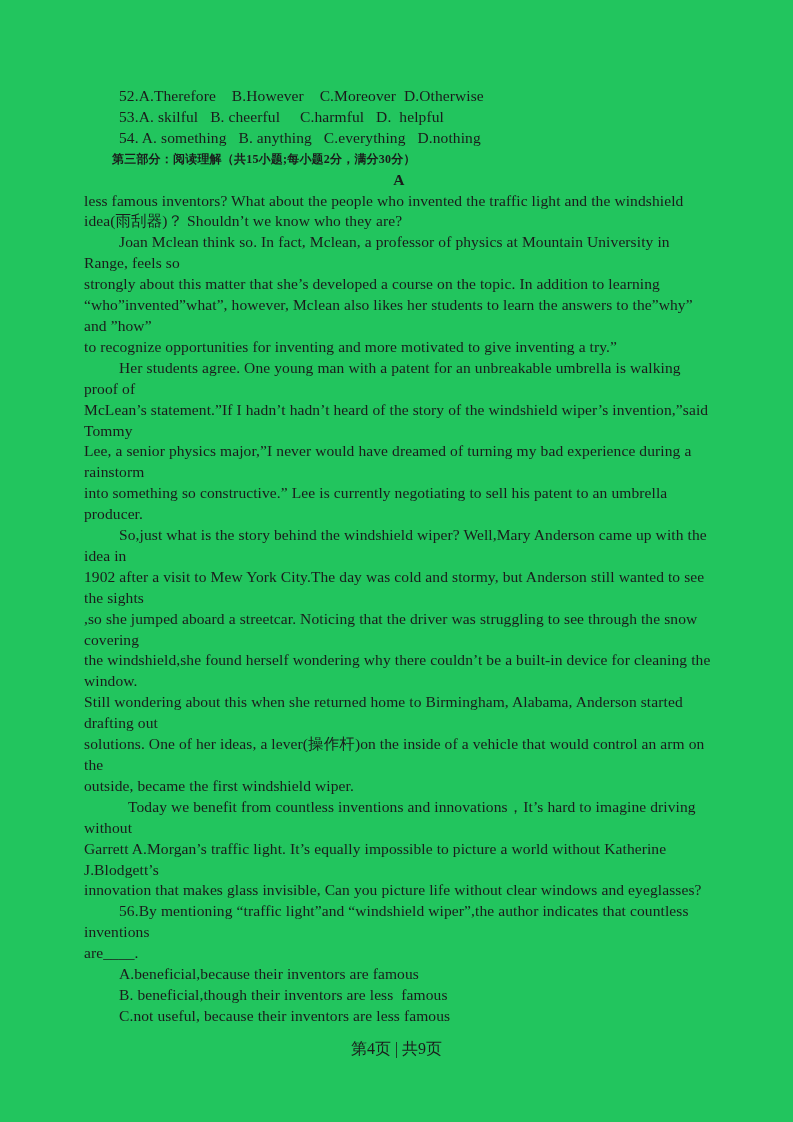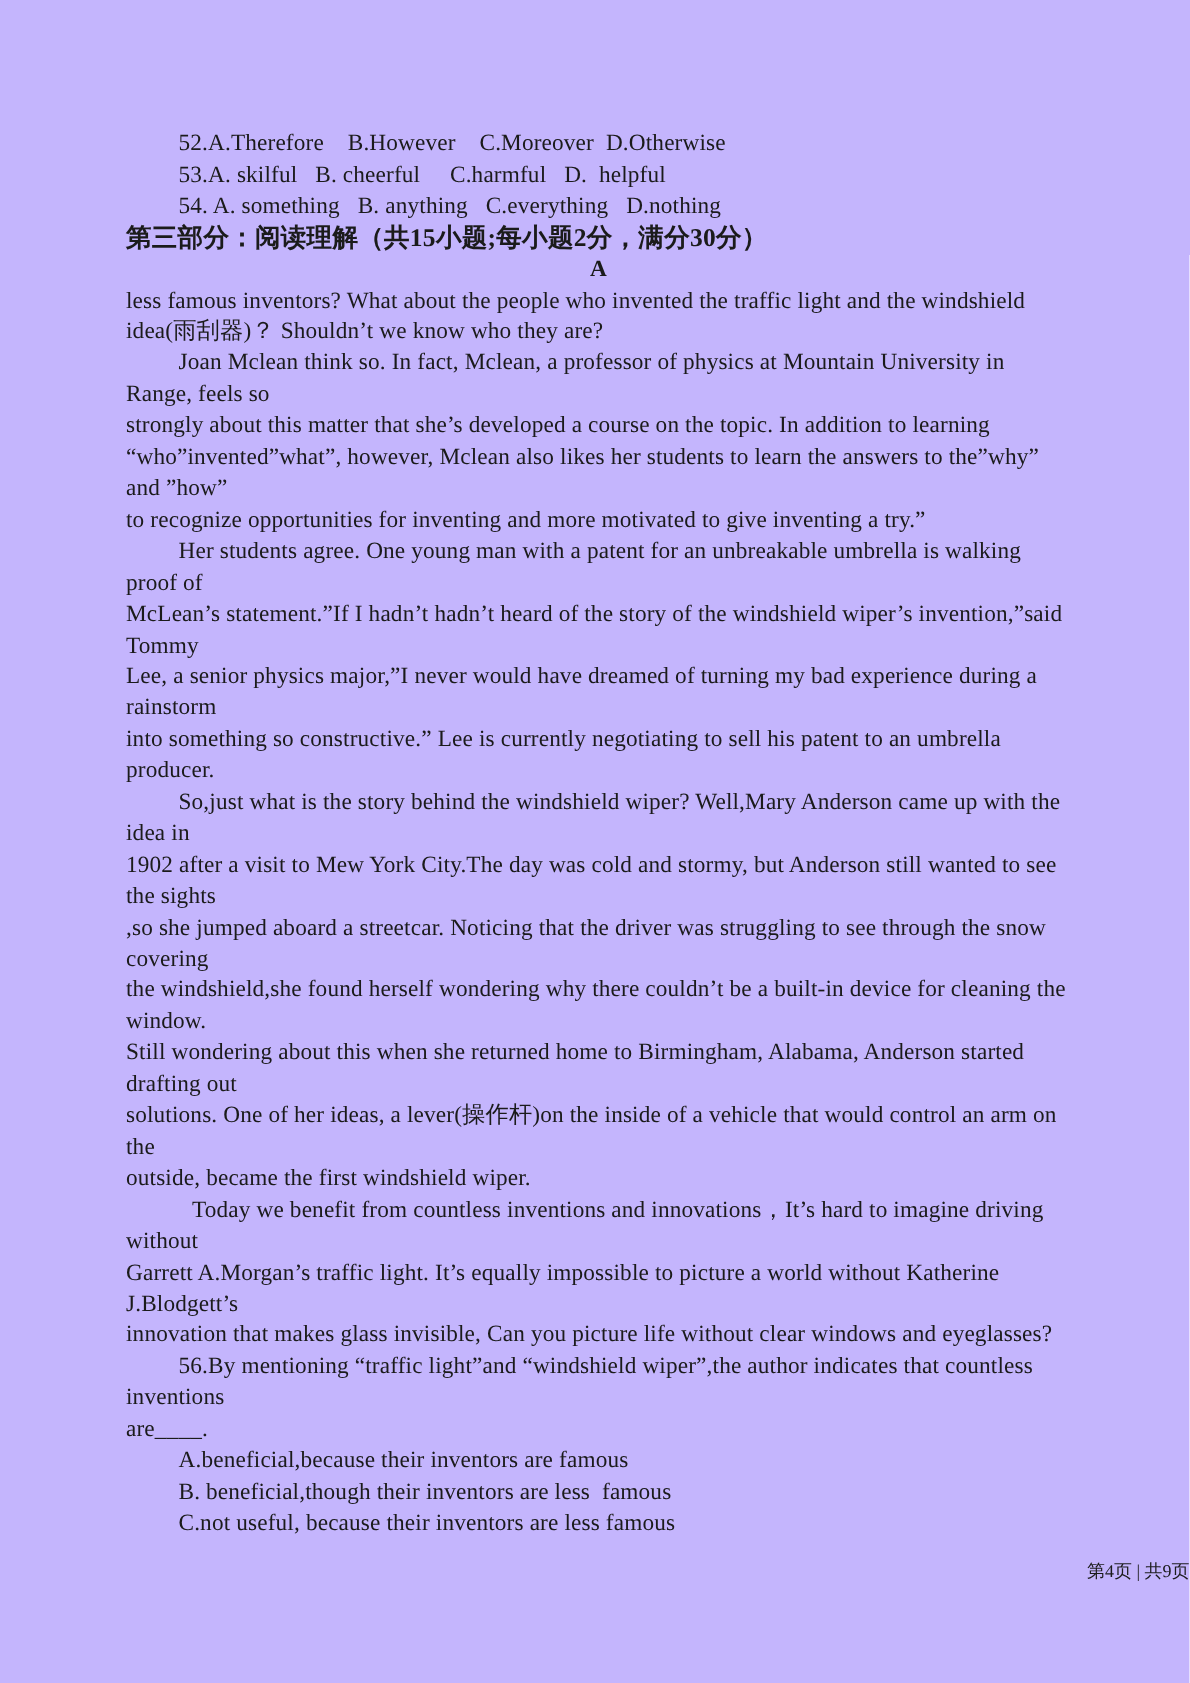--- a/index.html
+++ b/index.html
@@ -1,20 +1,20 @@
 <!DOCTYPE html>
 <html><head>
 <meta charset="utf-8">
 <style>
   html, body { margin: 0; padding: 0; background: #ffffff; }
   .page {
     position: relative;
     width: 793px;
     height: 1122px;
-    background: #c4b5fd;
+    background: #22c55e;
     overflow: hidden;
     font-family: "Liberation Serif", "DejaVu Serif", serif;
     color: #1b1b1b;
   }
   .textcol {
     position: absolute;
     left: 84px;
     top: 86px;
     width: 630px;
   }
@@ -22,34 +22,35 @@
     font-size: 15.5px;
     line-height: 20.9px;
     white-space: pre-wrap;
     letter-spacing: 0.1px;
   }
   .line.opt  { padding-left: 35px; }
   .line.ind  { text-indent: 35px; }
   .line.ind2 { text-indent: 44px; }
   .line.head {
     font-weight: bold;
-    font-size: 17px;
+    font-size: 12px;
+    margin-left: 28px;
     letter-spacing: 0.2px;
   }
   .line.center {
     text-align: center;
     font-weight: bold;
   }
   .footer {
     position: absolute;
     top: 1039px;
     left: 0;
     width: 100%;
-    text-align: right;
-    font-size: 12px;
+    text-align: center;
+    font-size: 16px;
     color: #1b1b1b;
   }
 </style>
 </head>
 <body>
 
 <div class="page">
   <div class="textcol">
       <div class="line opt">52.A.Therefore    B.However    C.Moreover  D.Otherwise</div>
       <div class="line opt">53.A. skilful   B. cheerful     C.harmful   D.  helpful</div>

